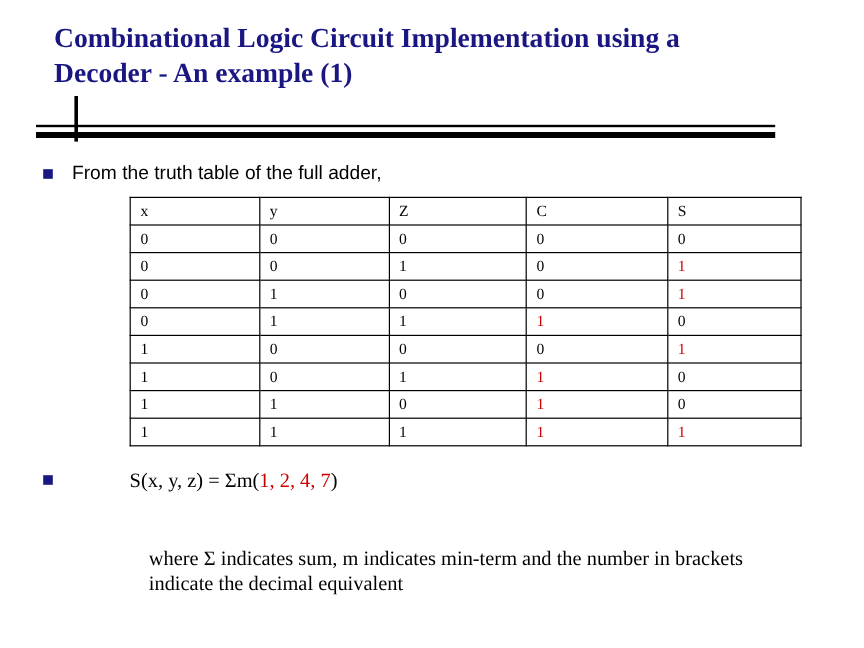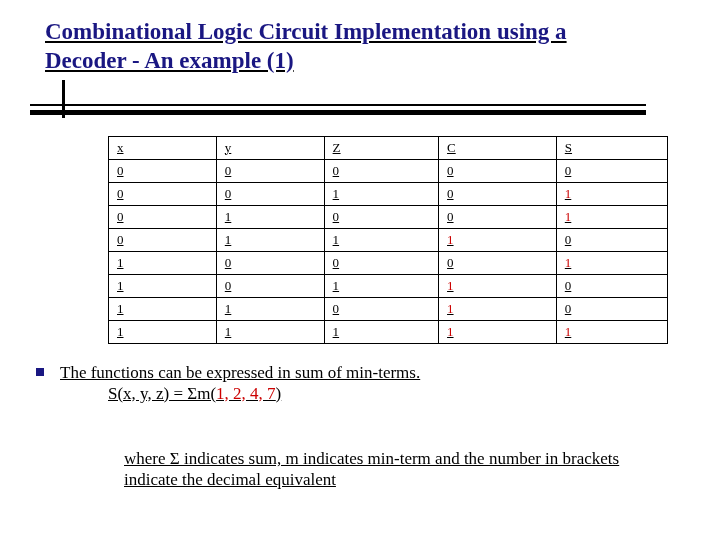--- a/index.html
+++ b/index.html
@@ -11,21 +11,20 @@
     font-family: "Times New Roman", Times, serif;
     color: #000;
     overflow: hidden;
   }
   .slide {
     position: relative;
     width: 660px;
     height: 540px;
     box-sizing: border-box;
     padding: 18px 0 0 0;
-    text-decoration: underline;
   }
   .title {
     font-size: 23px;
     font-weight: bold;
     color: #1a1782;
     padding: 0 40px 0 45px;
     line-height: 1.25;
     margin-bottom: 28px;
   }
   .hr-stack {
@@ -123,20 +122,24 @@
   <div class="title">Combinational Logic Circuit Implementation using a Decoder -  An example (1)</div>
 
   <div class="hr-stack">
     <div class="hr-thin"></div>
     <div class="hr-thick"></div>
     <div class="hr-tick"></div>
   </div>
 
   <div class="content">
 
+    <div class="bullet-row">
+      <div class="bullet"></div>
+      <div class="bullet-text">From the truth table of the full adder,</div>
+    </div>
 
     <div class="table-wrap">
       <table>
         <thead>
           <tr>
             <th>x</th>
             <th>y</th>
             <th>Z</th>
             <th>C</th>
             <th>S</th>
@@ -199,21 +202,20 @@
               <td class="red">1</td>
               <td class="red">1</td>
             </tr>
           </tbody>
       </table>
     </div>
 
     <div class="conclusion">
       <div class="bullet"></div>
       <div class="conclusion-body">
-        <div>The functions can be expressed in sum of min-terms.</div>
         <div class="indent1">
           <span>S(x, y, z) = Σm(</span><span class="red">1, 2, 4, 7</span><span>)</span>
         </div>
         <div class="indent2">where Σ indicates sum, m indicates min-term and the number in brackets  indicate the decimal equivalent</div>
       </div>
     </div>
 
   </div>
 </div>
 

